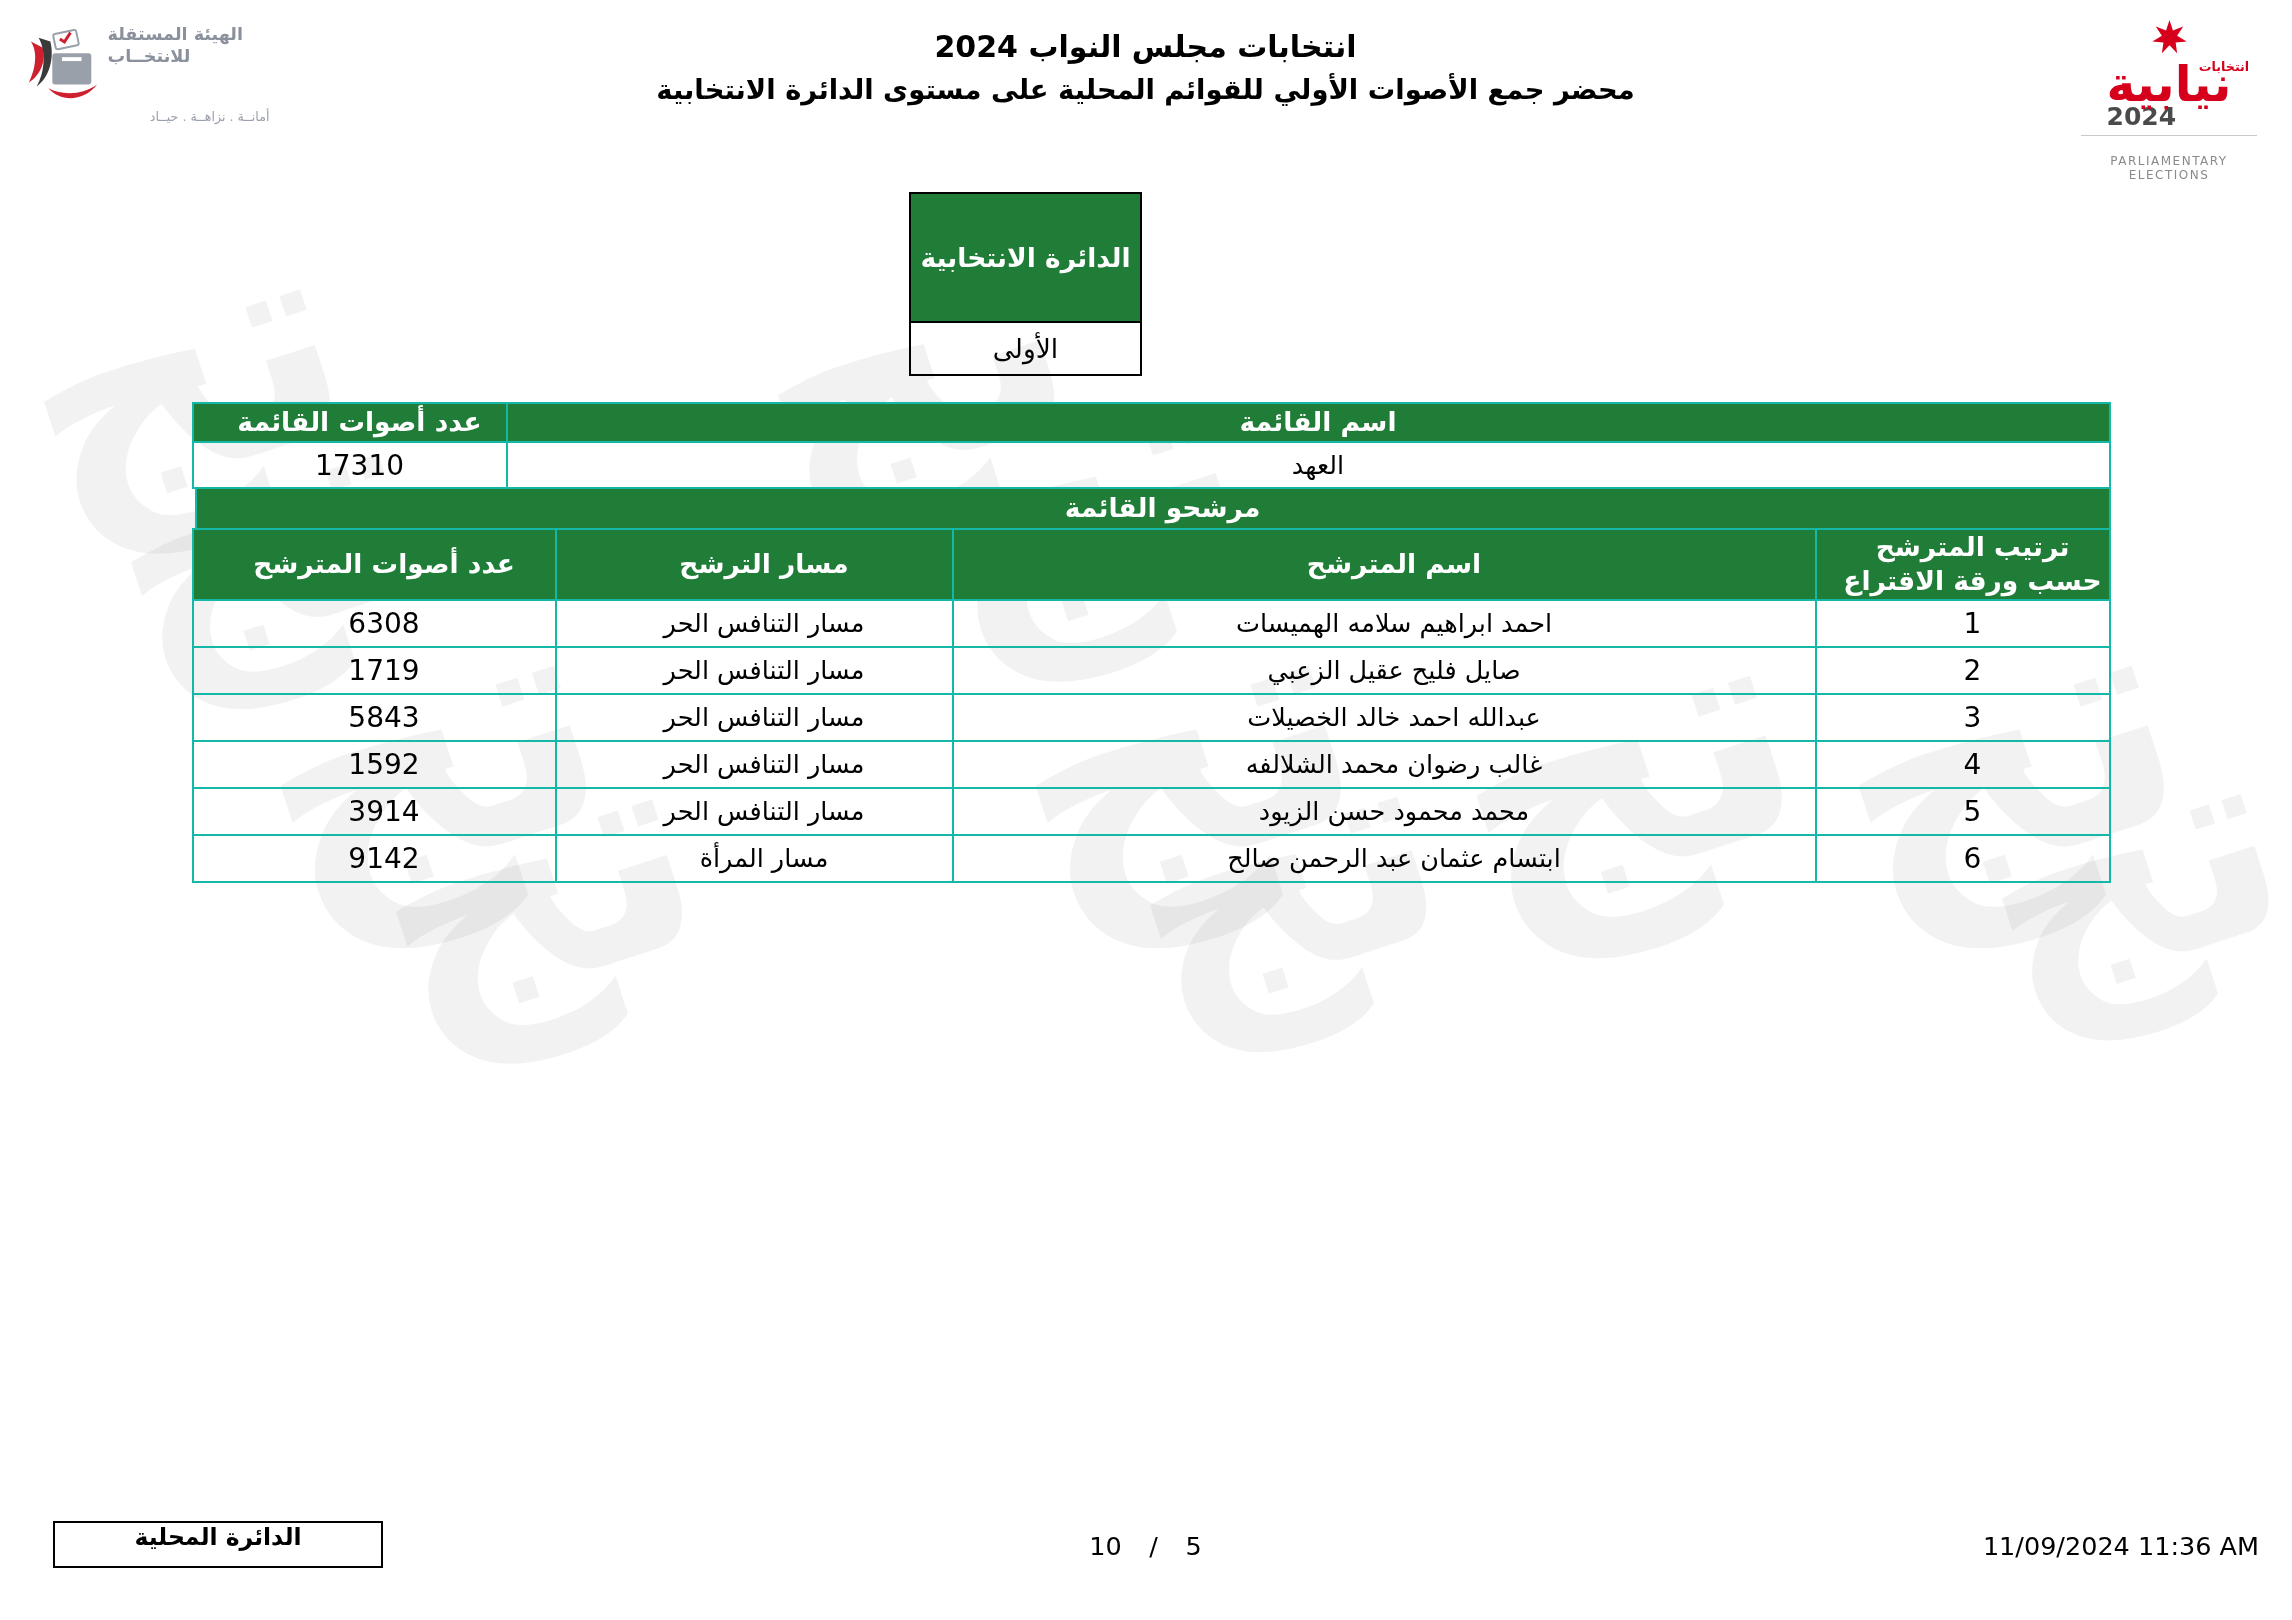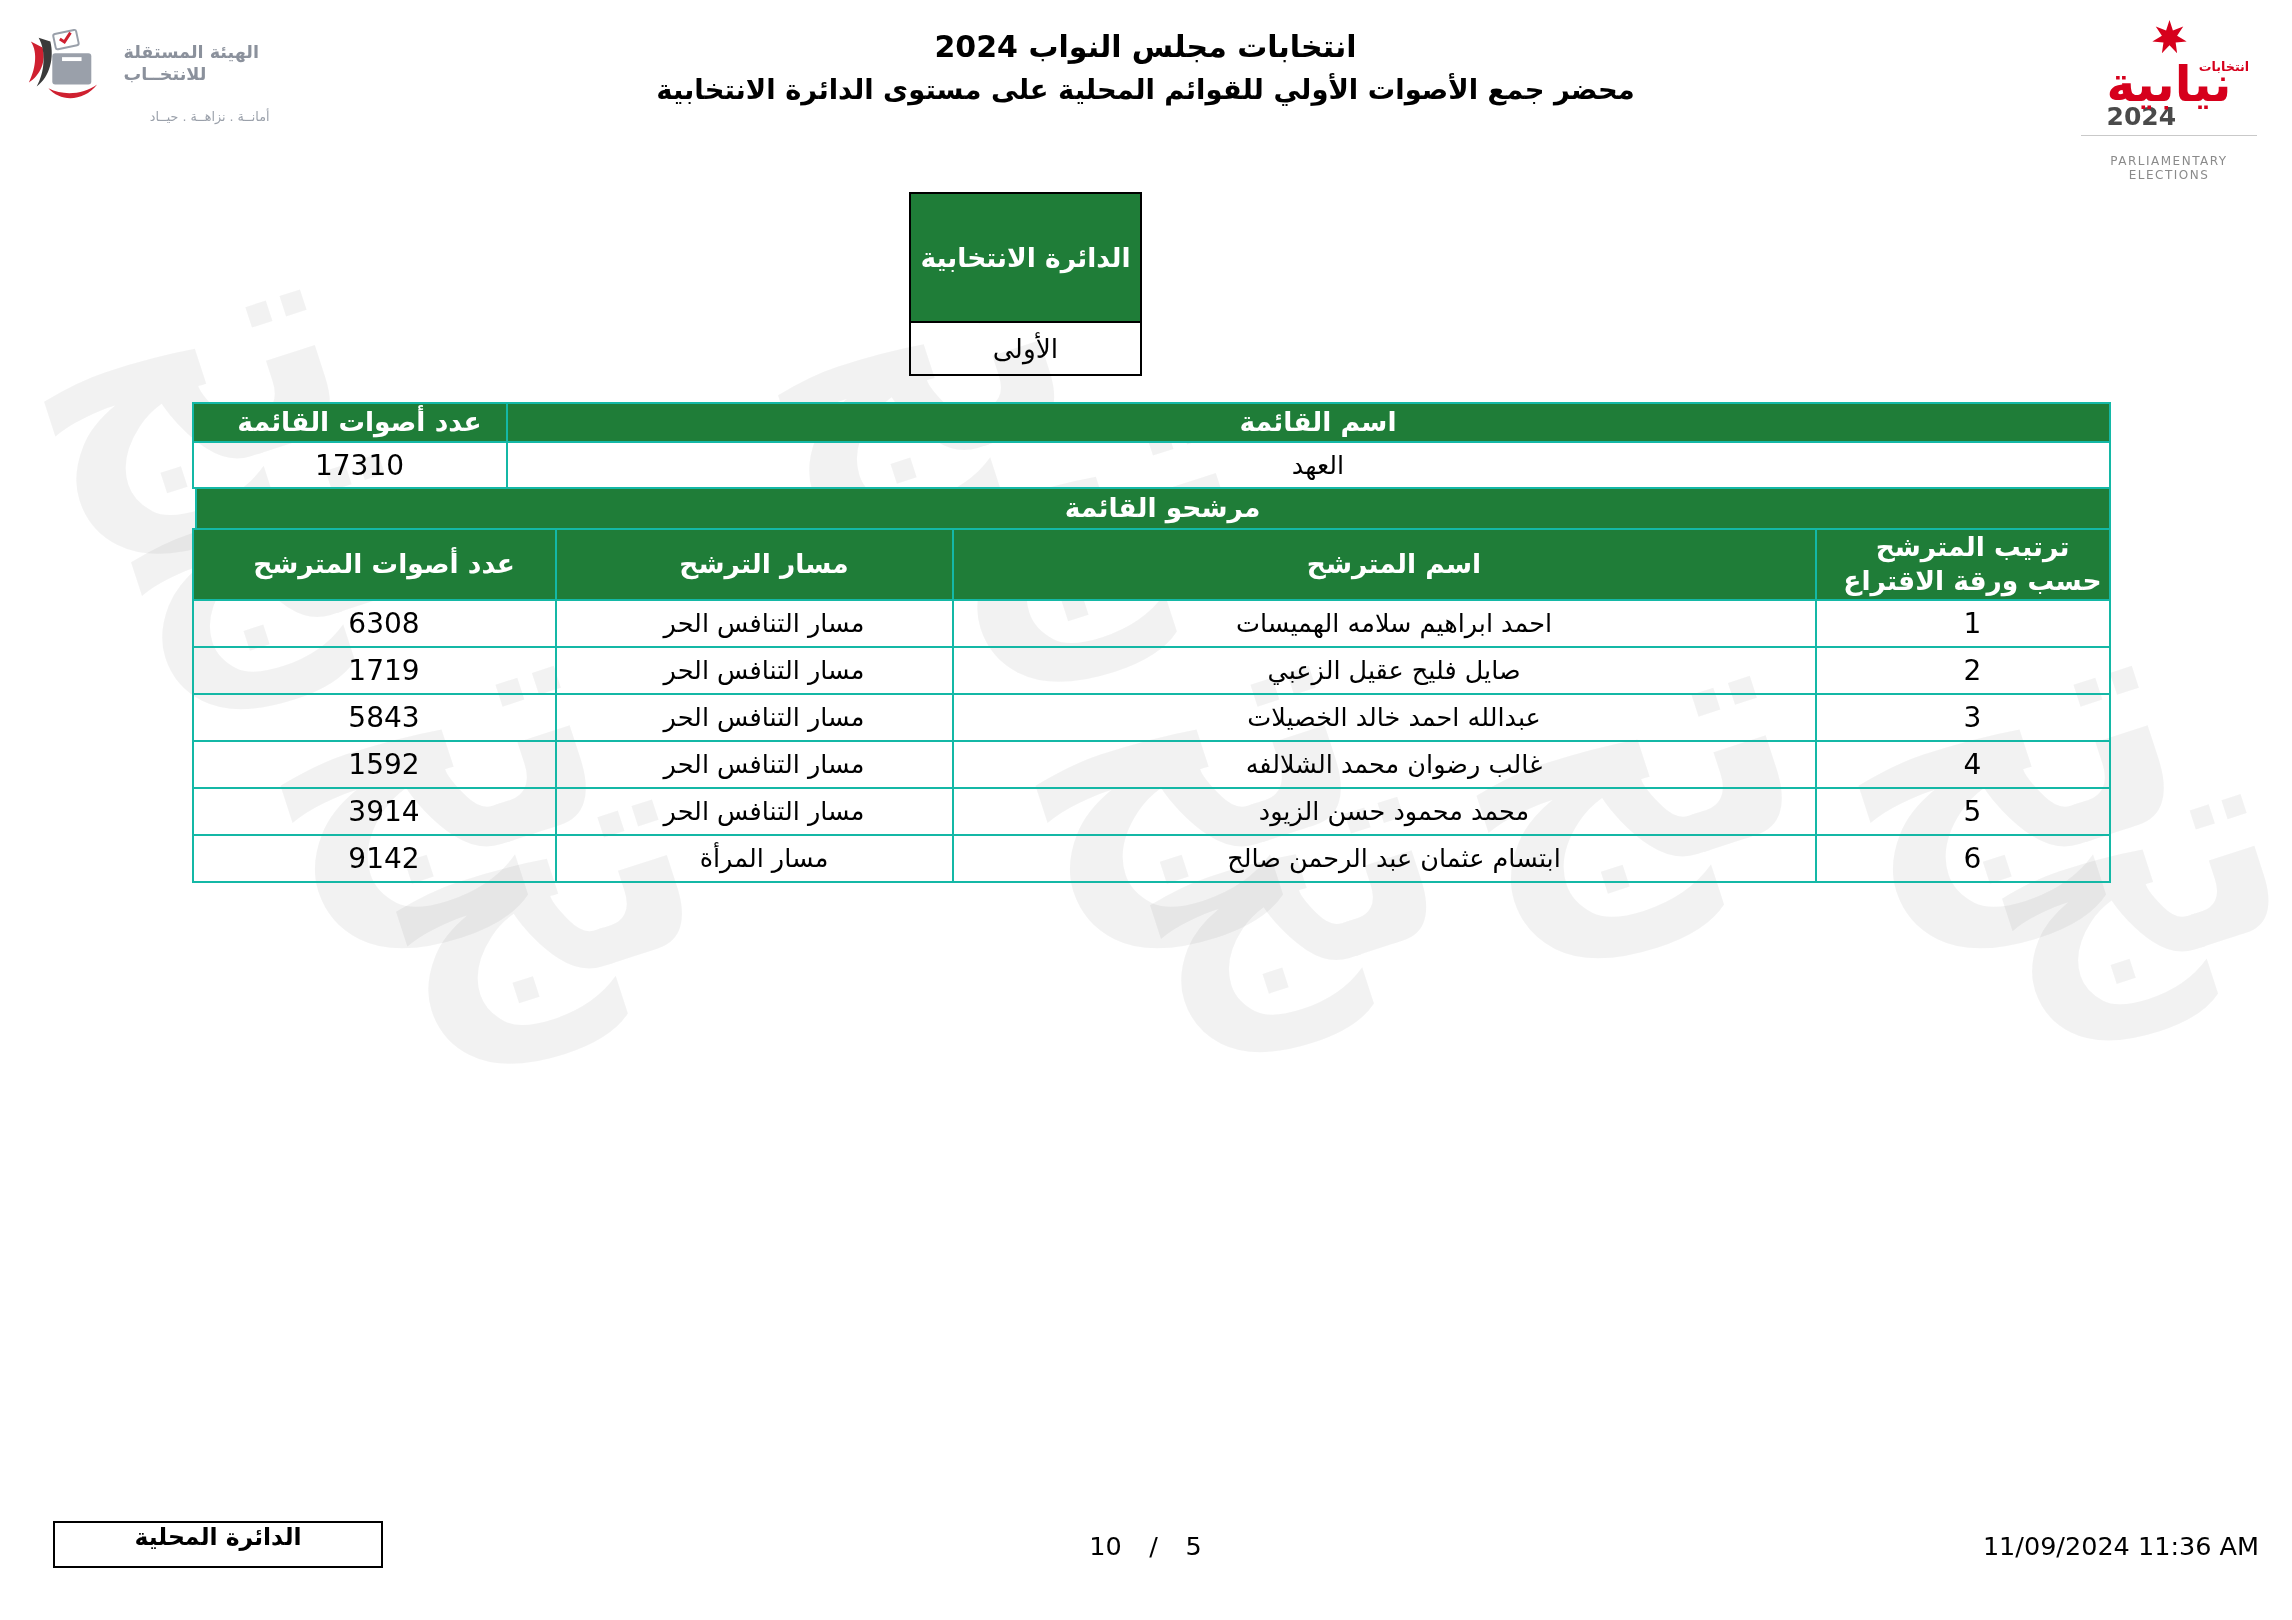--- a/index.html
+++ b/index.html
@@ -15,21 +15,21 @@
     position:absolute; font-weight:bold; color:#1a1a1a; opacity:0.05;
     transform:rotate(-18deg); pointer-events:none; line-height:1; user-select:none;
   }
 
   
   .titles { position:absolute; top:29px; left:0; width:100%; text-align:center; }
   .title   { font-size:30px; font-weight:bold; }
   .subtitle{ font-size:27.4px; font-weight:bold; margin-top:9.8px; }
 
   .logo-left { position:absolute; top:23.5px; left:25.5px; width:245px; }
-  .ll-row { display:flex; direction:ltr; align-items:center; gap:21px; }
+  .ll-row { display:flex; direction:ltr; align-items:flex-start; gap:5px; }
   .iec-text { display:flex; flex-direction:column; gap:2px; }
   .iec-name  { font-size:17.6px; font-weight:bold; color:#8b919c; }
   .iec-name2 { font-size:17.6px; font-weight:bold; color:#8b919c; }
   .iec-tagline { font-size:12.7px; color:#9aa0aa; letter-spacing:2.9px; margin-top:7.8px; direction:rtl; }
 
   .logo-right { position:absolute; top:17.6px; right:35px; width:176px; text-align:center; }
   .lr-star { display:block; margin:0 auto 2px auto; }
   .lr-ar { position:relative; }
   .lr-small { position:absolute; top:0; right:7.8px; font-size:12.7px; color:#d6001c; font-weight:bold; }
   .lr-big { font-size:49px; font-weight:bold; color:#d6001c; line-height:1.05; }

